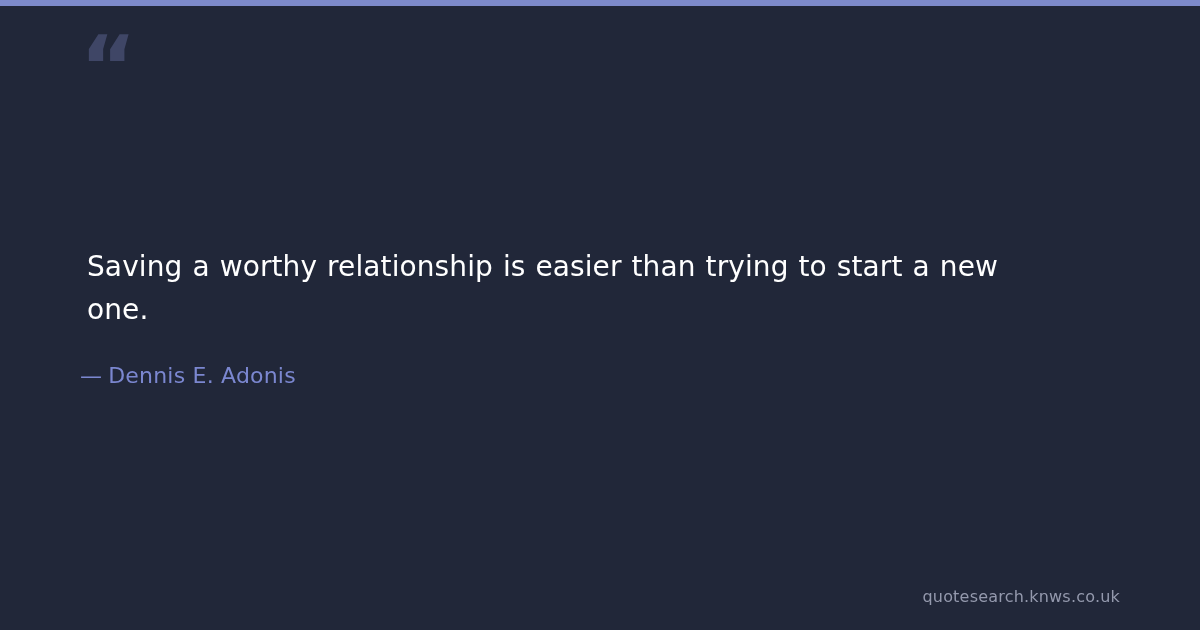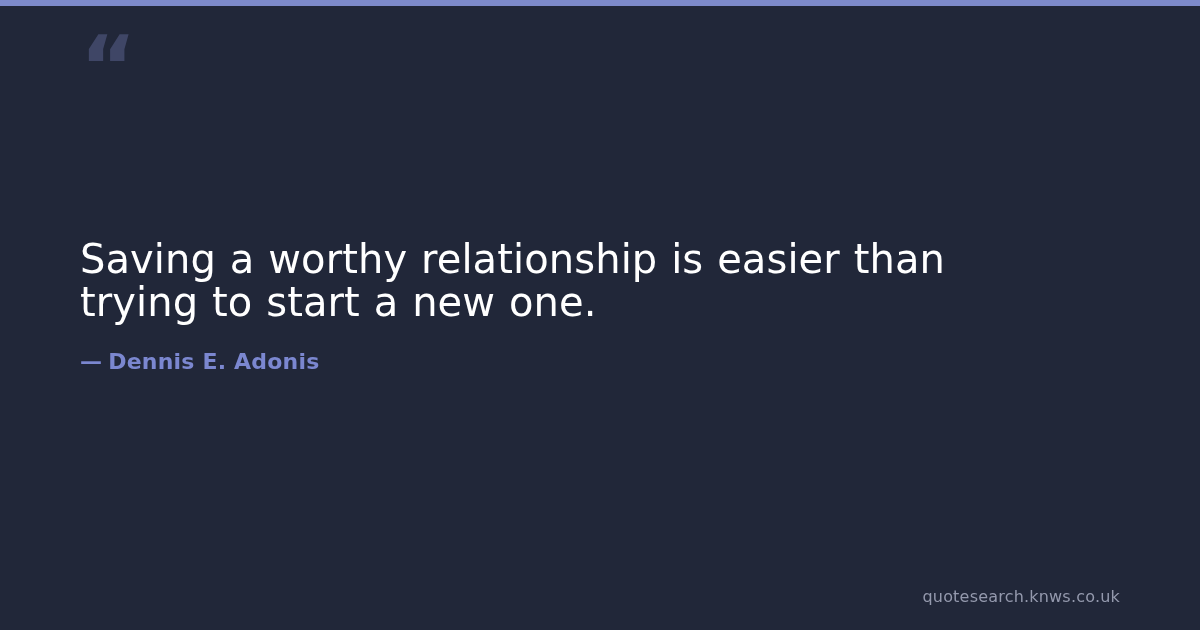--- a/index.html
+++ b/index.html
@@ -42,36 +42,36 @@
     letter-spacing: -2px;
     user-select: none;
   }
   .content {
     position: absolute;
     left: 80px;
     top: 238px;
     width: 990px;
   }
   .quote-text {
-    margin: 0;
+    margin: 7px;
     color: #ffffff;
     font-family: "DejaVu Sans", "Liberation Sans", sans-serif;
-    font-size: 40px;
+    font-size: 28px;
     font-weight: 400;
     line-height: 43px;
     letter-spacing: 0.1px;
     word-spacing: 1px;
   }
   .attribution {
     margin: 0;
     padding-top: 25px;
     color: #7b87d0;
     font-family: "DejaVu Sans", "Liberation Sans", sans-serif;
     font-size: 22px;
-    font-weight: 700;
+    font-weight: 400;
     line-height: 1.2;
     letter-spacing: 0.2px;
     white-space: nowrap;
   }
   .attribution .dash {
     display: inline-block;
     margin-right: 6px;
   }
   .watermark {
     position: absolute;

